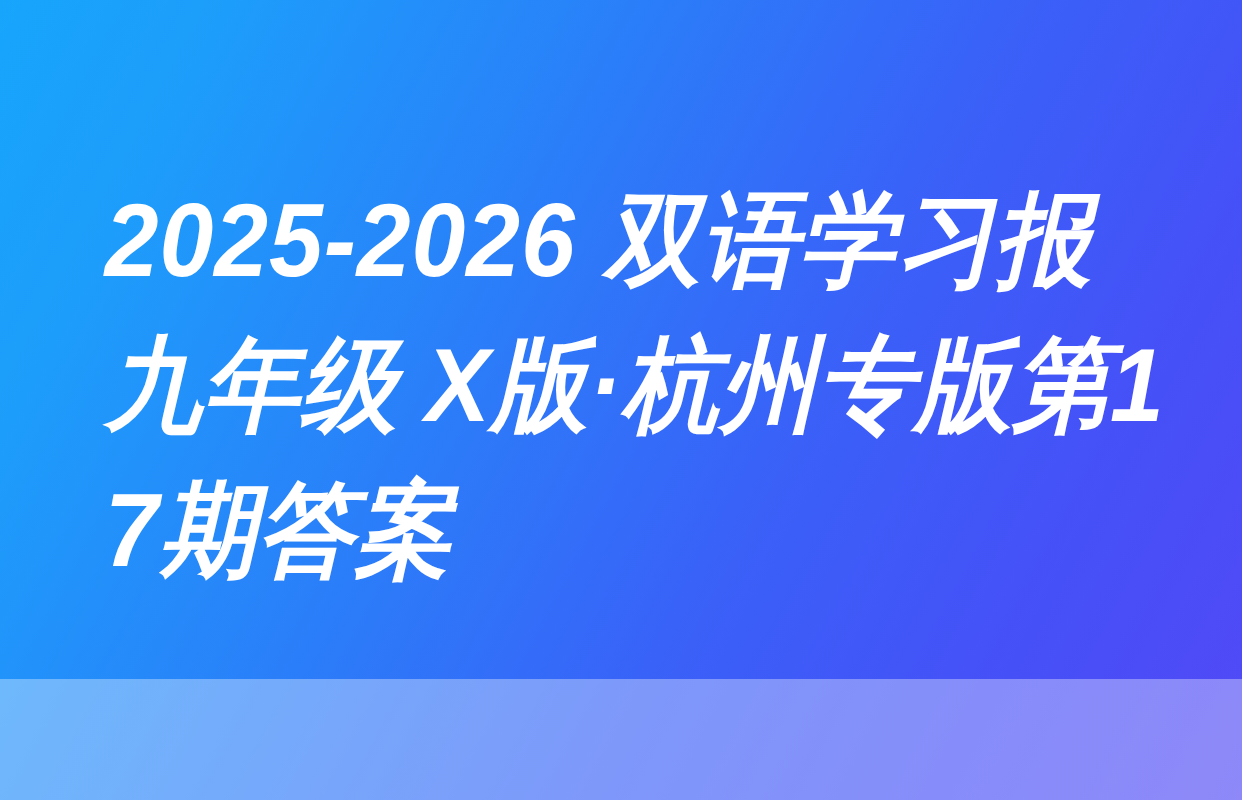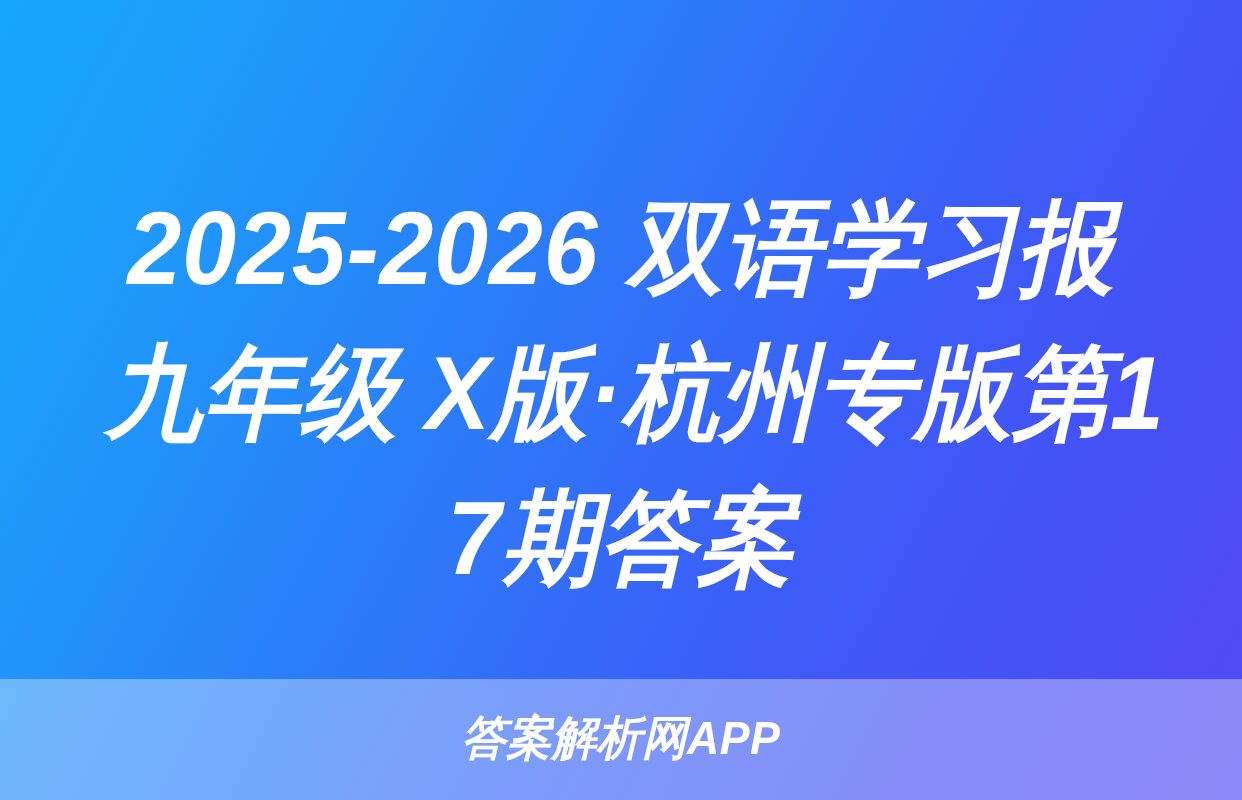--- a/index.html
+++ b/index.html
@@ -36,23 +36,22 @@
     height: 121px;
     background-color: rgba(255, 255, 255, 0.35);
     pointer-events: none;
   }
 
   
   .title-block {
     position: absolute;
     left: 50%;
     transform: translateX(-50%);
-    top: 176px;
+    top: 168px;
     width: 1110px;
-    text-align: center;
   }
 
   .title-line {
     display: block;
     color: #ffffff;
     font-family: "Liberation Sans", "DejaVu Sans", sans-serif;
     font-size: 104px;
     line-height: 145px;
     font-weight: 700;
     font-style: italic;
@@ -90,17 +89,14 @@
 <div class="card">
 
   <div class="title-block">
     <span class="title-line">2025-2026 双语学习报</span>
     <span class="title-line">九年级 X版·杭州专版第1</span>
     <span class="title-line">7期答案</span>
   </div>
 
   <div class="footer-wash"></div>
 
-  <div class="footer-mark">
-    <span class="wm-text">答案解析网APP</span>
-  </div>
 
 </div>
 
 </body></html>

